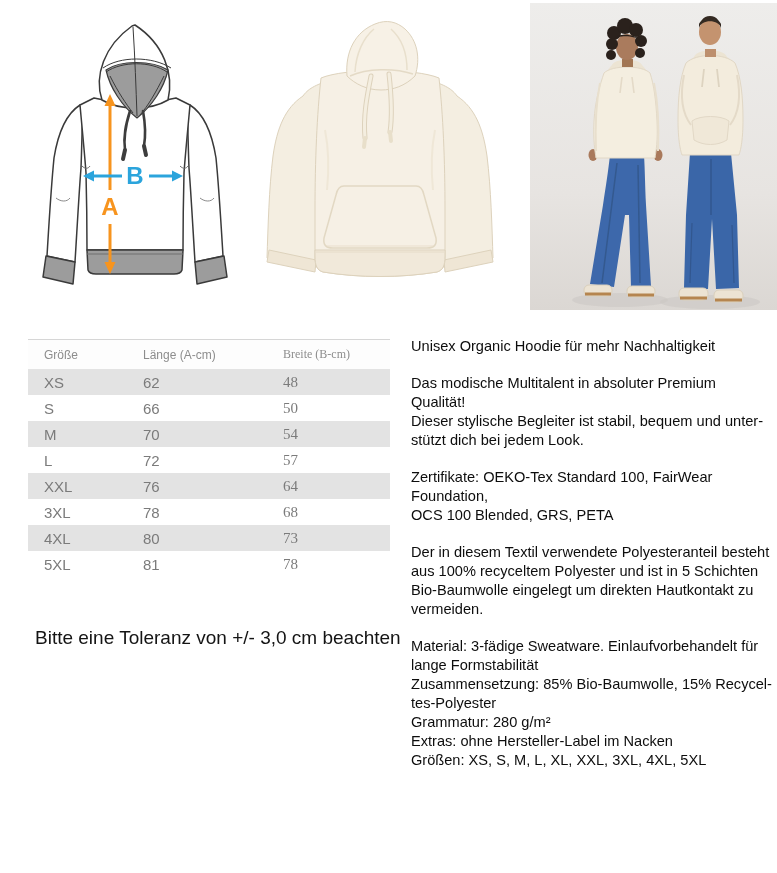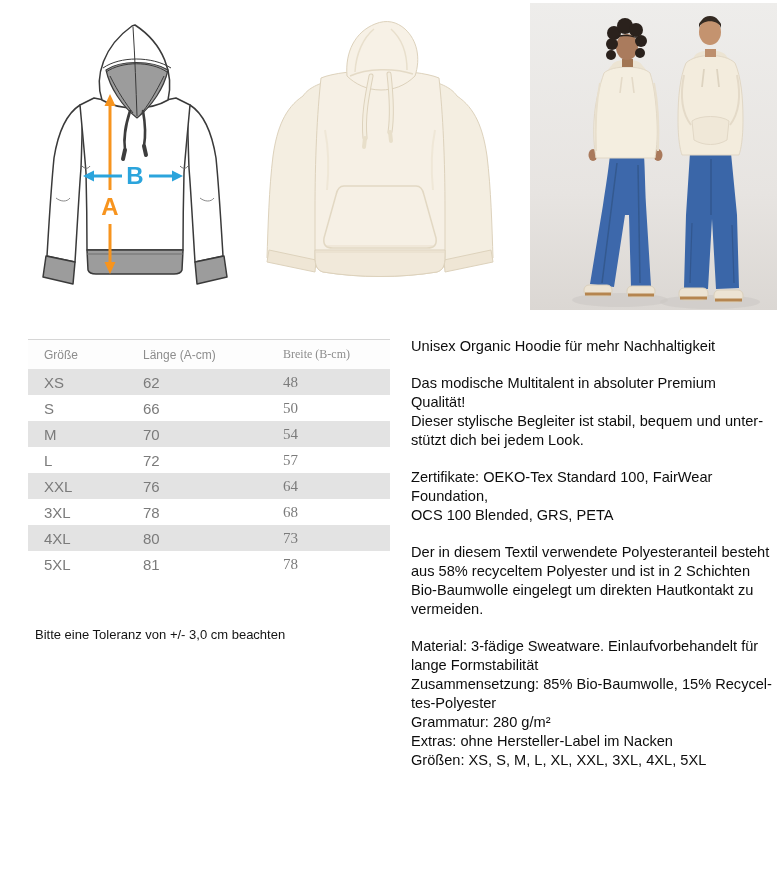--- a/index.html
+++ b/index.html
@@ -24,21 +24,21 @@
   tbody td{
     color:#7b7b7b;font-size:15px;height:26px;padding:0 0 0 16px;
   }
   th.c1,td.c1{width:83px;}
   th.c2,td.c2{width:124px;}
   th.c3,td.c3{width:107px;font-family:Liberation Serif, serif;}
   tbody tr:nth-child(odd){background:#e3e3e3;}
   tbody tr:nth-child(even){background:#ffffff;}
 
   #tolerance-note{
-    left:35px;top:627px;font-size:13px;color:#141414;
+    left:35px;top:627px;font-size:19px;color:#141414;
   }
 
   #description{
     left:411px;top:337px;width:362px;color:#0d0d0d;
     font-size:14.6px;line-height:19px;
   }
   #description p{margin:0 0 18px 0;white-space:pre-line;}
   #description p:last-child{margin-bottom:0;}
 </style>
 </head>
@@ -262,21 +262,21 @@
 <div class="abs" id="tolerance-note">Bitte eine Toleranz von +/- 3,0 cm beachten</div>
 
 <div class="abs" id="description">
   <p>Unisex Organic Hoodie für mehr Nachhaltigkeit</p>
   <p>Das modische Multitalent in absoluter Premium Qualität!
 Dieser stylische Begleiter ist stabil, bequem und unter-
 stützt dich bei jedem Look.</p>
   <p>Zertifikate: OEKO-Tex Standard 100, FairWear Foundation,
 OCS 100 Blended, GRS, PETA</p>
   <p>Der in diesem Textil verwendete Polyesteranteil besteht
-aus 58% recyceltem Polyester und ist in 2 Schichten
+aus 100% recyceltem Polyester und ist in 5 Schichten
 Bio-Baumwolle eingelegt um direkten Hautkontakt zu
 vermeiden.</p>
   <p>Material: 3-fädige Sweatware. Einlaufvorbehandelt für
 lange Formstabilität
 Zusammensetzung: 85% Bio-Baumwolle, 15% Recycel-
 tes-Polyester
 Grammatur: 280 g/m²
 Extras: ohne Hersteller-Label im Nacken
 Größen:  XS, S, M, L, XL, XXL, 3XL, 4XL, 5XL</p>
 </div>

